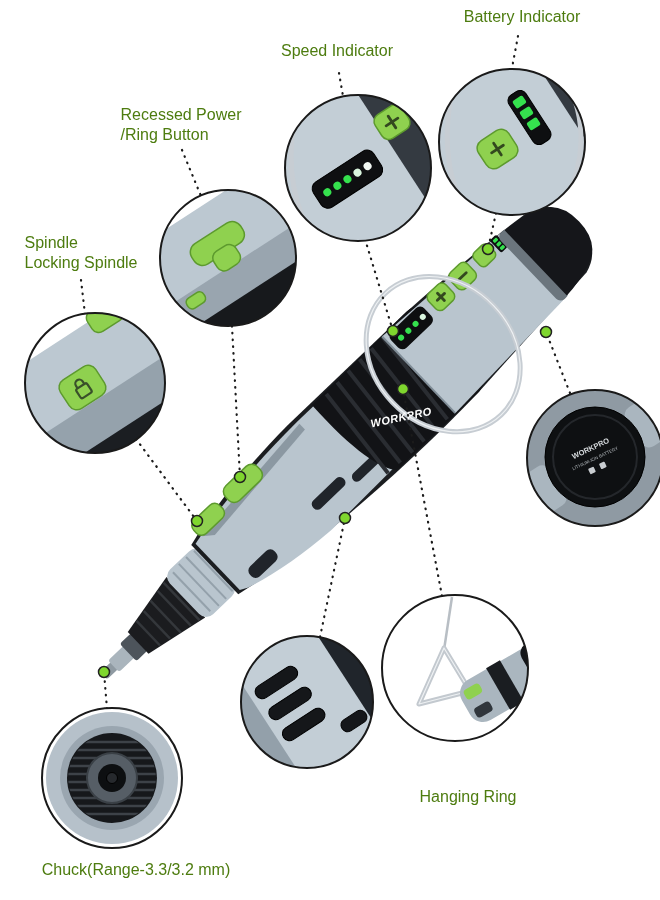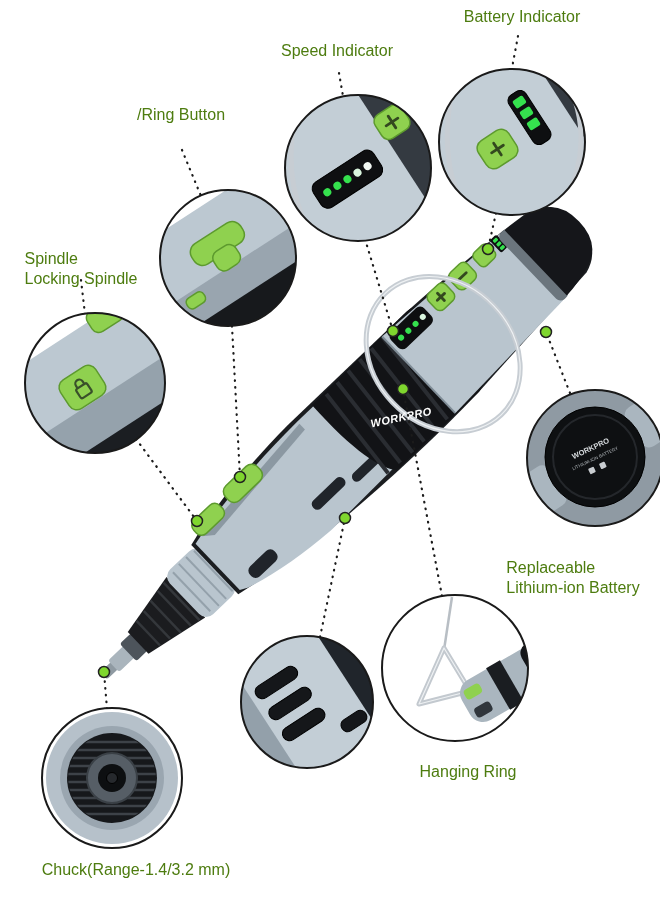--- a/index.html
+++ b/index.html
@@ -329,30 +329,27 @@
   </g>
 </svg>
 
 <div class="label" style="left:522px;top:7px;">
   <span>Battery Indicator</span>
 </div>
 <div class="label" style="left:337px;top:41px;">
   <span>Speed Indicator</span>
 </div>
 <div class="label" style="left:181px;top:105px;">
+  <span>Recessed Power</span>
   <span>/Ring Button</span>
 </div>
-<div class="label" style="left:81px;top:233px;margin-top:16px;">
+<div class="label" style="left:81px;top:233px;">
   <span>Spindle</span>
   <span>Locking Spindle</span>
 </div>
-<div class="label" style="left:573px;top:558px;">
-  <span>Replaceable</span>
-  <span>Lithium-ion Battery</span>
-</div>
-<div class="label" style="left:468px;top:762px;">
+<div class="label" style="left:468px;top:787px;">
   <span>Hanging Ring</span>
 </div>
 <div class="label" style="left:136px;top:860px;">
-  <span>Chuck(Range-1.4/3.2 mm)</span>
+  <span>Chuck(Range-3.3/3.2 mm)</span>
 </div>
 
 </div>
 
 </body></html>

